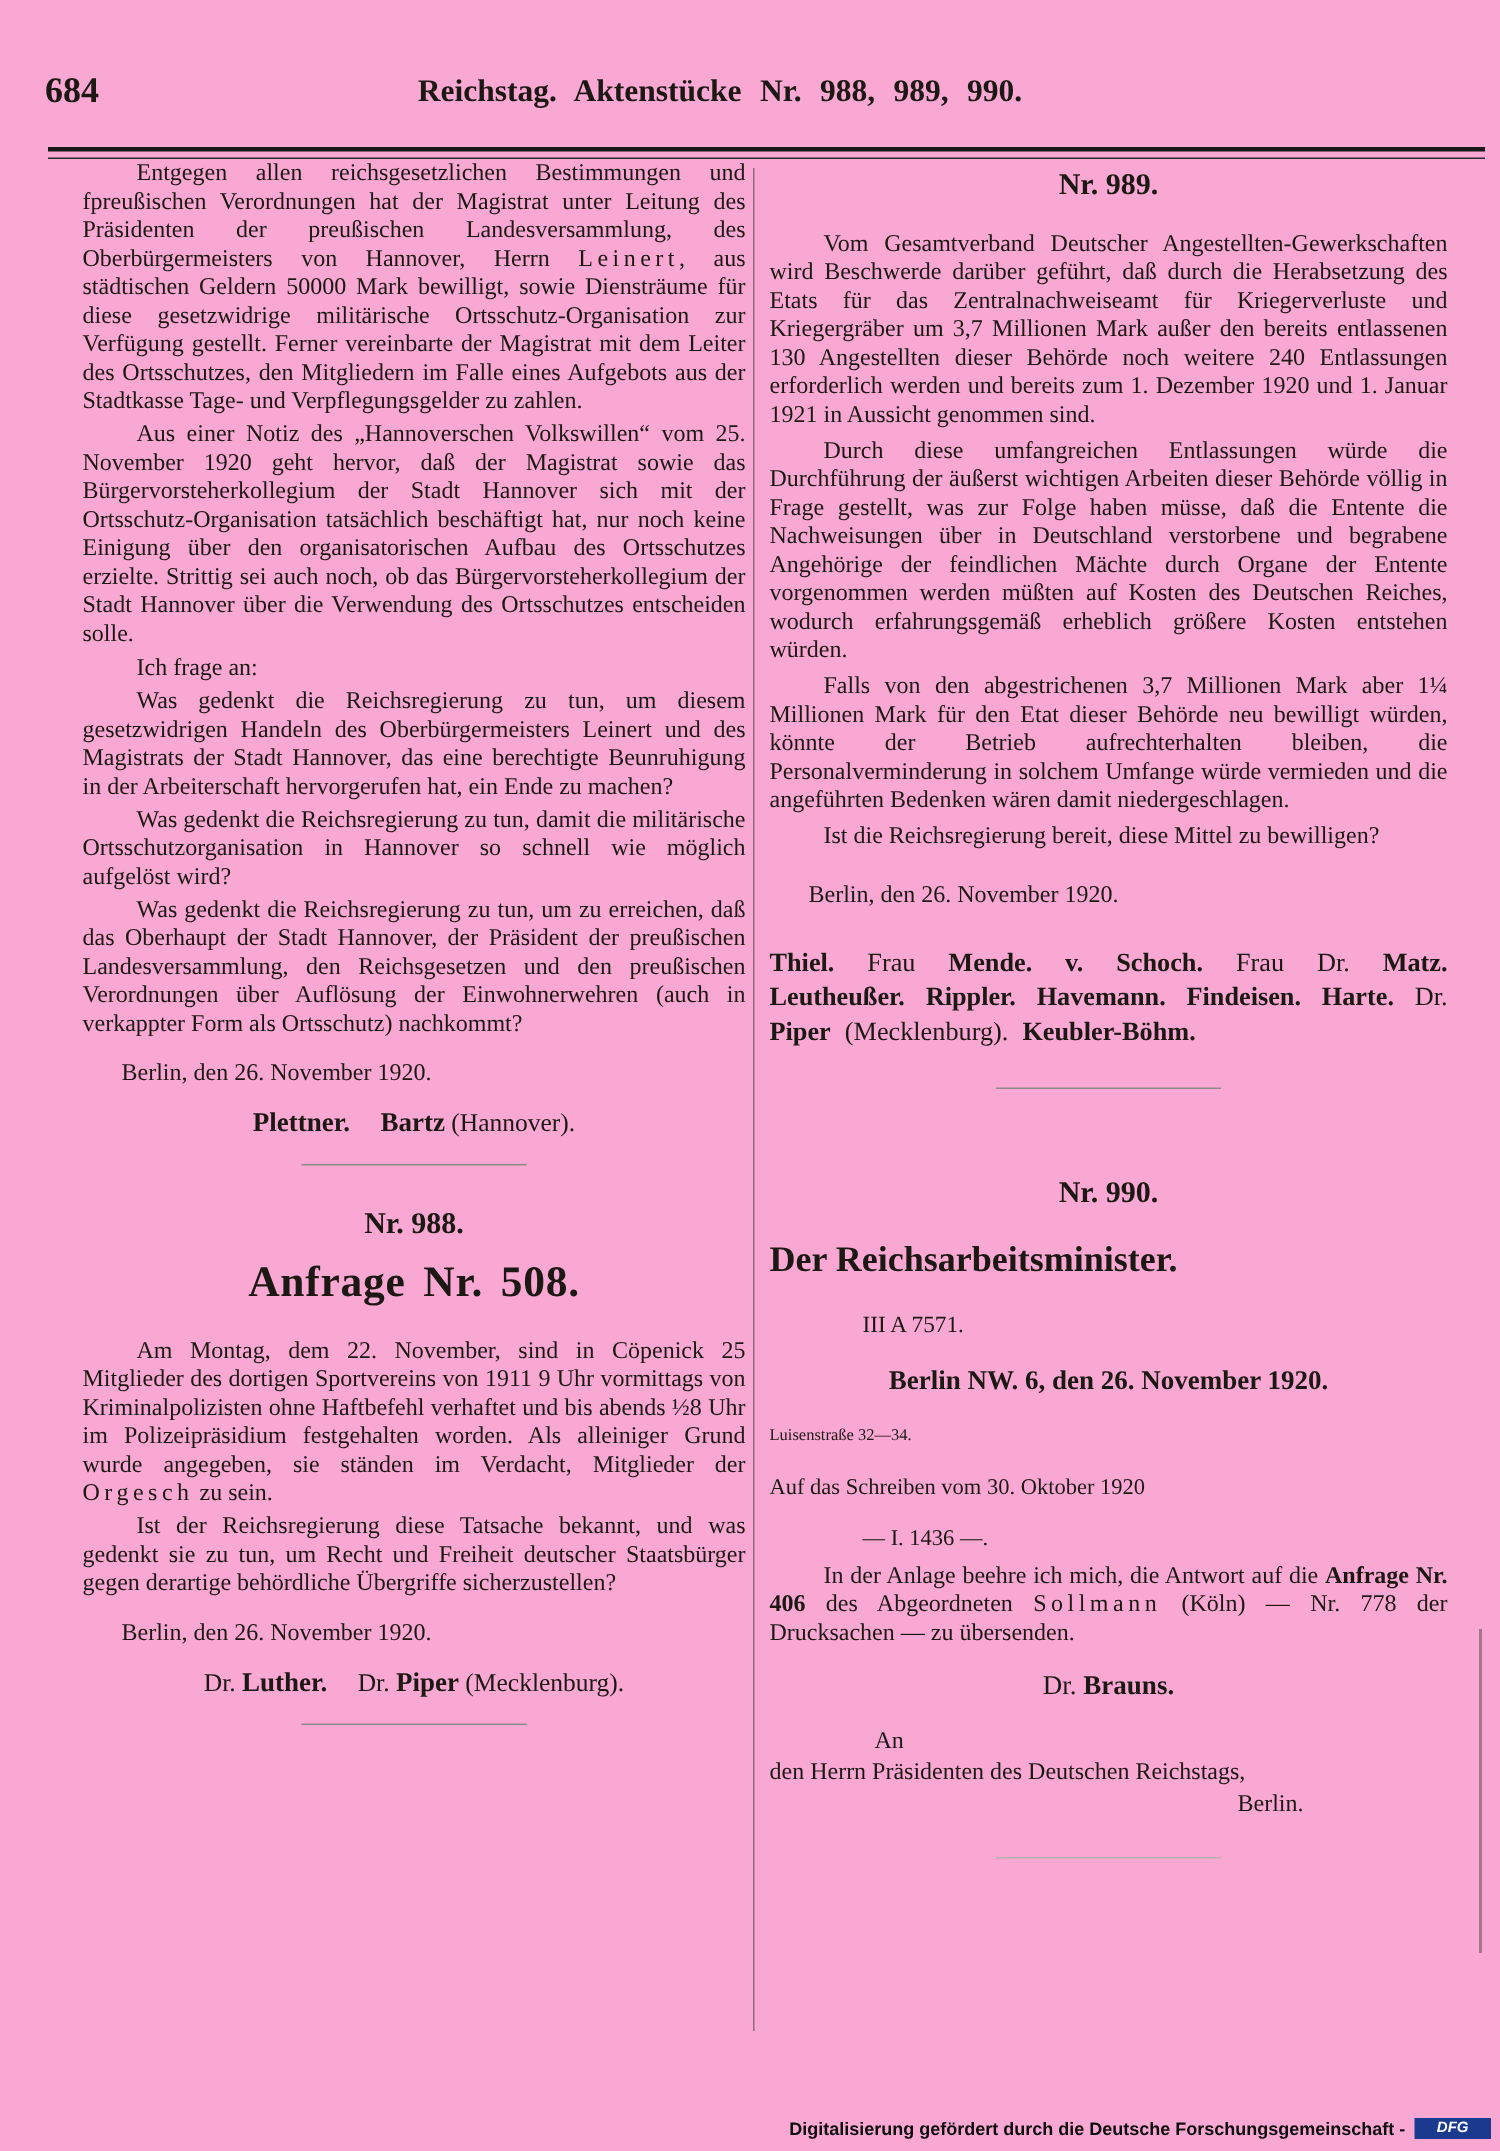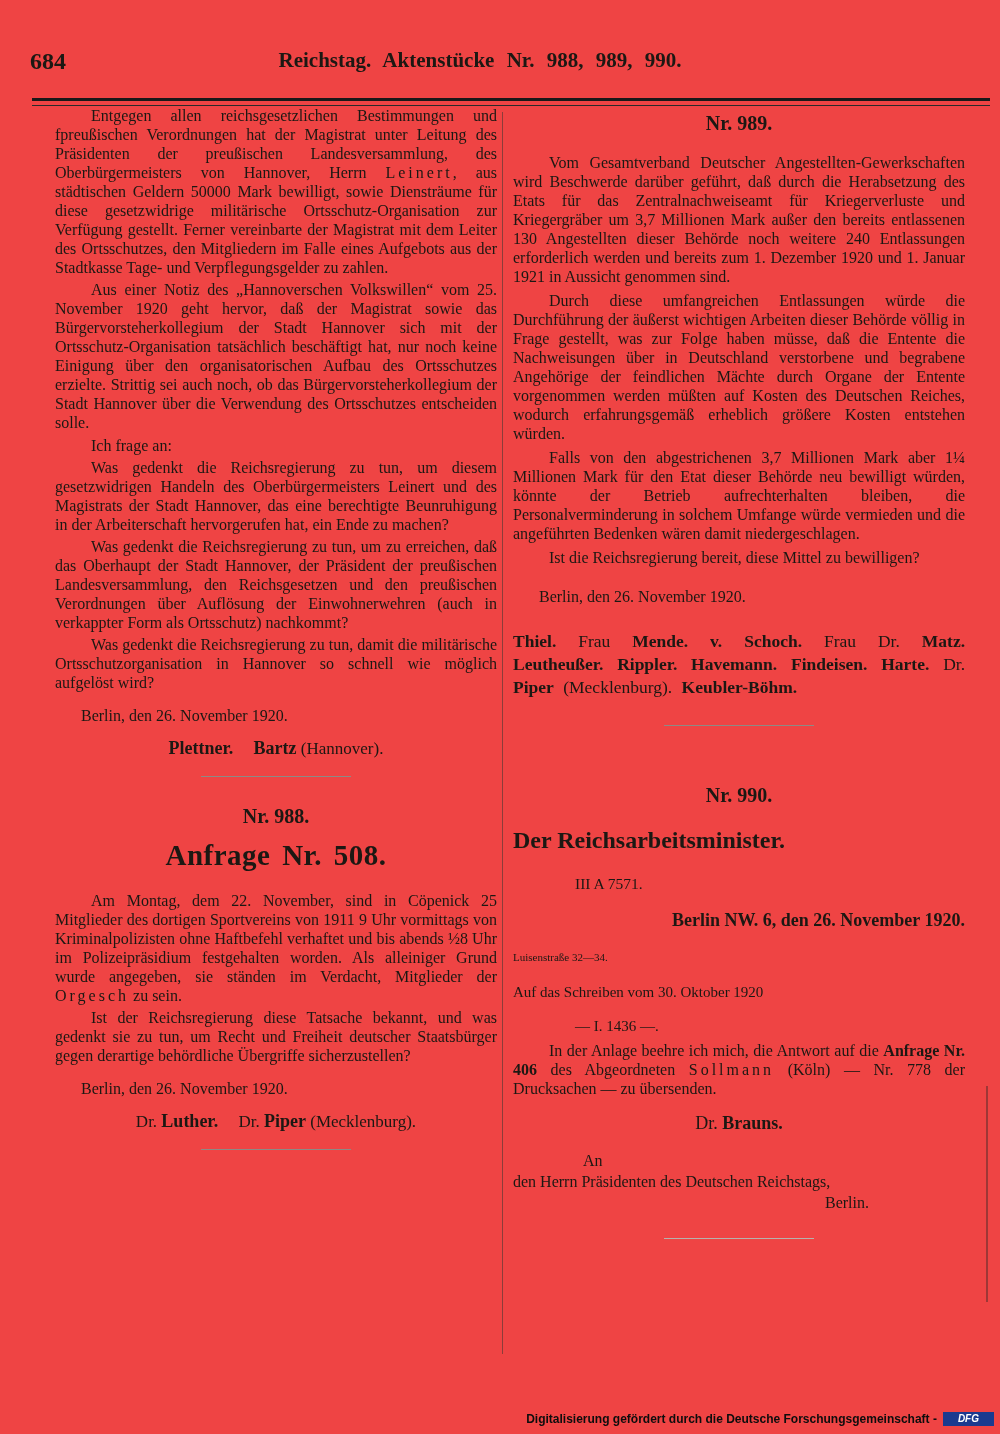--- a/index.html
+++ b/index.html
@@ -1,18 +1,18 @@
 <!DOCTYPE html>
 <html><head>
 <meta charset="utf-8">
 <style>
   html,body{margin:0;padding:0;background:#777;}
   .page{
     position:relative;width:1000px;height:1434px;margin:0 auto;
-    background:#ef4444;overflow:hidden;
+    background:#f9a8d4;overflow:hidden;
     font-family:"Liberation Serif","DejaVu Serif",serif;
     color:#1c1813;
   }
   
   .page-number{position:absolute;left:30px;top:48px;font-size:24px;font-weight:bold;}
   .header-title{position:absolute;left:0;top:48px;width:960px;text-align:center;
     font-size:21px;font-weight:bold;word-spacing:7px;}
   .rule-a{position:absolute;left:32px;top:98px;width:958px;border-top:3px solid #191919;}
   .rule-b{position:absolute;left:32px;top:105px;width:958px;border-top:1.5px solid #2a2a2a;}
   .col-divider{position:absolute;left:502px;top:112px;width:1px;height:1242px;background:rgba(60,55,50,.55);}
@@ -39,21 +39,21 @@
   .col-right .doc-title{margin-bottom:32px;}
   .sp{letter-spacing:3px;}
   .b{font-weight:bold;}
   
   .sig-block{margin-top:24px;font-size:17.5px;line-height:23px;text-align:justify;word-spacing:5px;}
   .sig-block .sig-b{font-size:17.5px;}
   
   .doc990-number{margin-top:60px;}
   .sender{margin-top:26px;font-weight:bold;font-size:24px;}
   .ref{margin:5px 0 0 62px;font-size:15.5px;}
-  .d990-date{margin-top:18px;text-align:right;font-weight:bold;font-size:18px;}
+  .d990-date{margin-top:18px;text-align:center;font-weight:bold;font-size:18px;}
   .d990-addr{margin-top:2px;text-align:left;font-size:11px;}
   .ref-line{margin-top:16px;font-size:15px;}
   .ref-num{margin:2px 0 0 62px;font-size:15px;}
   .d990-body{margin-top:16px;}
   .d990-sig{margin-top:16px;text-align:center;font-size:18px;}
   .to1{margin:14px 0 0 70px;}
   .to2{margin:2px 0 0;}
   .to3{margin:2px 96px 0 0;text-align:right;}
   
   .footer{position:absolute;right:6px;bottom:8px;display:flex;align-items:center;gap:6px;
@@ -72,22 +72,22 @@
   <div class="col-divider"></div>
   <div class="artifact-line"></div>
 
   <div class="col col-left">
 
     <section>
       <p class="p"><span>Entgegen allen reichsgesetzlichen Bestimmungen und fpreußischen Verordnungen hat der Magistrat unter Leitung des Präsidenten der preußischen Landesversammlung, des Oberbürgermeisters von Hannover, Herrn </span><span class="sp">Leinert</span><span>, aus städtischen Geldern 50000 Mark bewilligt, sowie Diensträume für diese gesetzwidrige militärische Ortsschutz-Organisation zur Verfügung gestellt. Ferner vereinbarte der Magistrat mit dem Leiter des Ortsschutzes, den Mitgliedern im Falle eines Aufgebots aus der Stadtkasse Tage- und Verpflegungsgelder zu zahlen.</span></p>
       <p class="p">Aus einer Notiz des „Hannoverschen Volkswillen“ vom 25. November 1920 geht hervor, daß der Magistrat sowie das Bürgervorsteherkollegium der Stadt Hannover sich mit der Ortsschutz-Organisation tatsächlich beschäftigt hat, nur noch keine Einigung über den organisatorischen Aufbau des Ortsschutzes erzielte. Strittig sei auch noch, ob das Bürgervorsteherkollegium der Stadt Hannover über die Verwendung des Ortsschutzes entscheiden solle.</p>
       <p class="ask">Ich frage an:</p>
       <p class="p">Was gedenkt die Reichsregierung zu tun, um diesem gesetzwidrigen Handeln des Oberbürgermeisters Leinert und des Magistrats der Stadt Hannover, das eine berechtigte Beunruhigung in der Arbeiterschaft hervorgerufen hat, ein Ende zu machen?</p>
+      <p class="p">Was gedenkt die Reichsregierung zu tun, damit die militärische Ortsschutzorganisation in Hannover so schnell wie möglich aufgelöst wird?</p>
       <p class="p">Was gedenkt die Reichsregierung zu tun, um zu erreichen, daß das Oberhaupt der Stadt Hannover, der Präsident der preußischen Landesversammlung, den Reichsgesetzen und den preußischen Verordnungen über Auflösung der Einwohnerwehren (auch in verkappter Form als Ortsschutz) nachkommt?</p>
-      <p class="p">Was gedenkt die Reichsregierung zu tun, damit die militärische Ortsschutzorganisation in Hannover so schnell wie möglich aufgelöst wird?</p>
       <p class="dateline">Berlin, den 26. November 1920.</p>
       <p class="sigline">
         <span class="sig-b gap">Plettner.</span>
         <span class="sig-b">Bartz</span>
         <span>(Hannover).</span>
       </p>
     </section>
 
     <hr class="short-divider">
 

